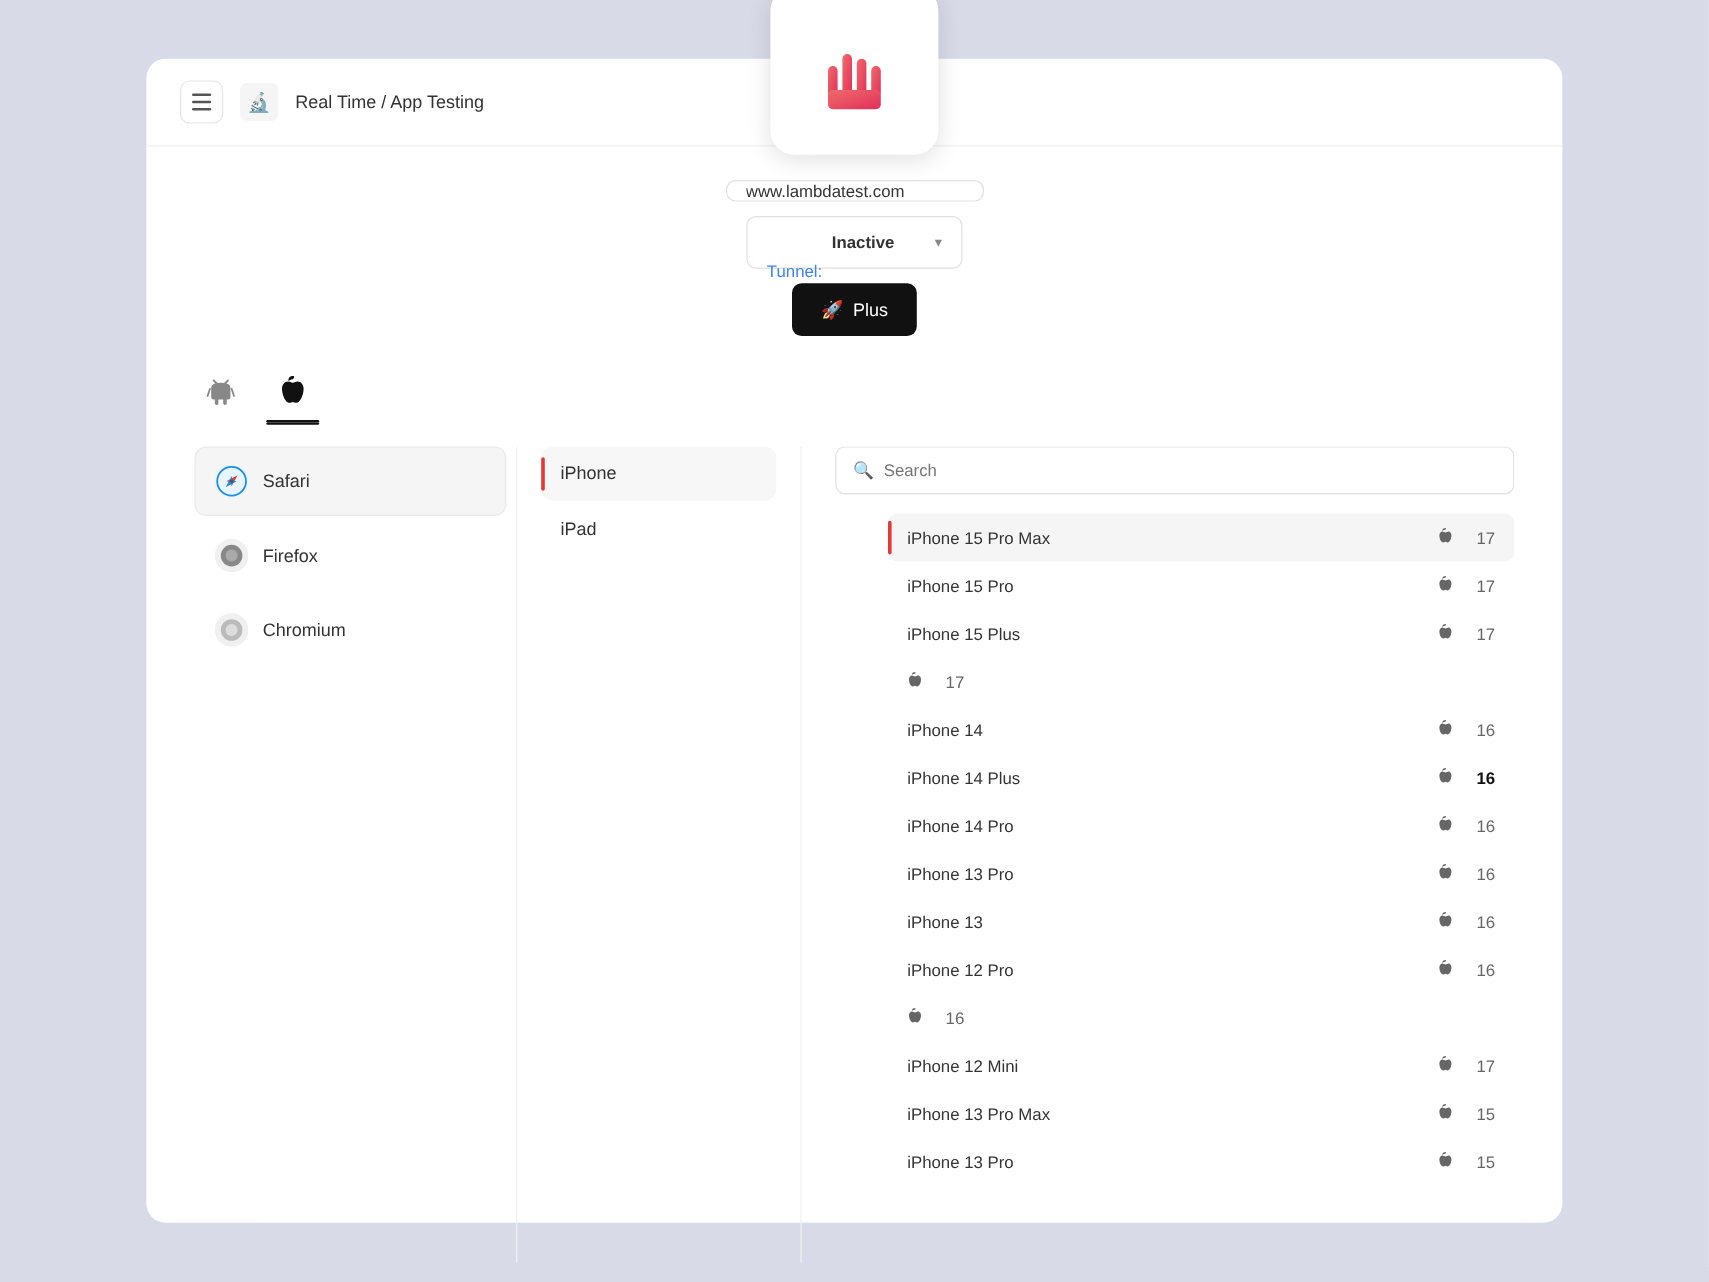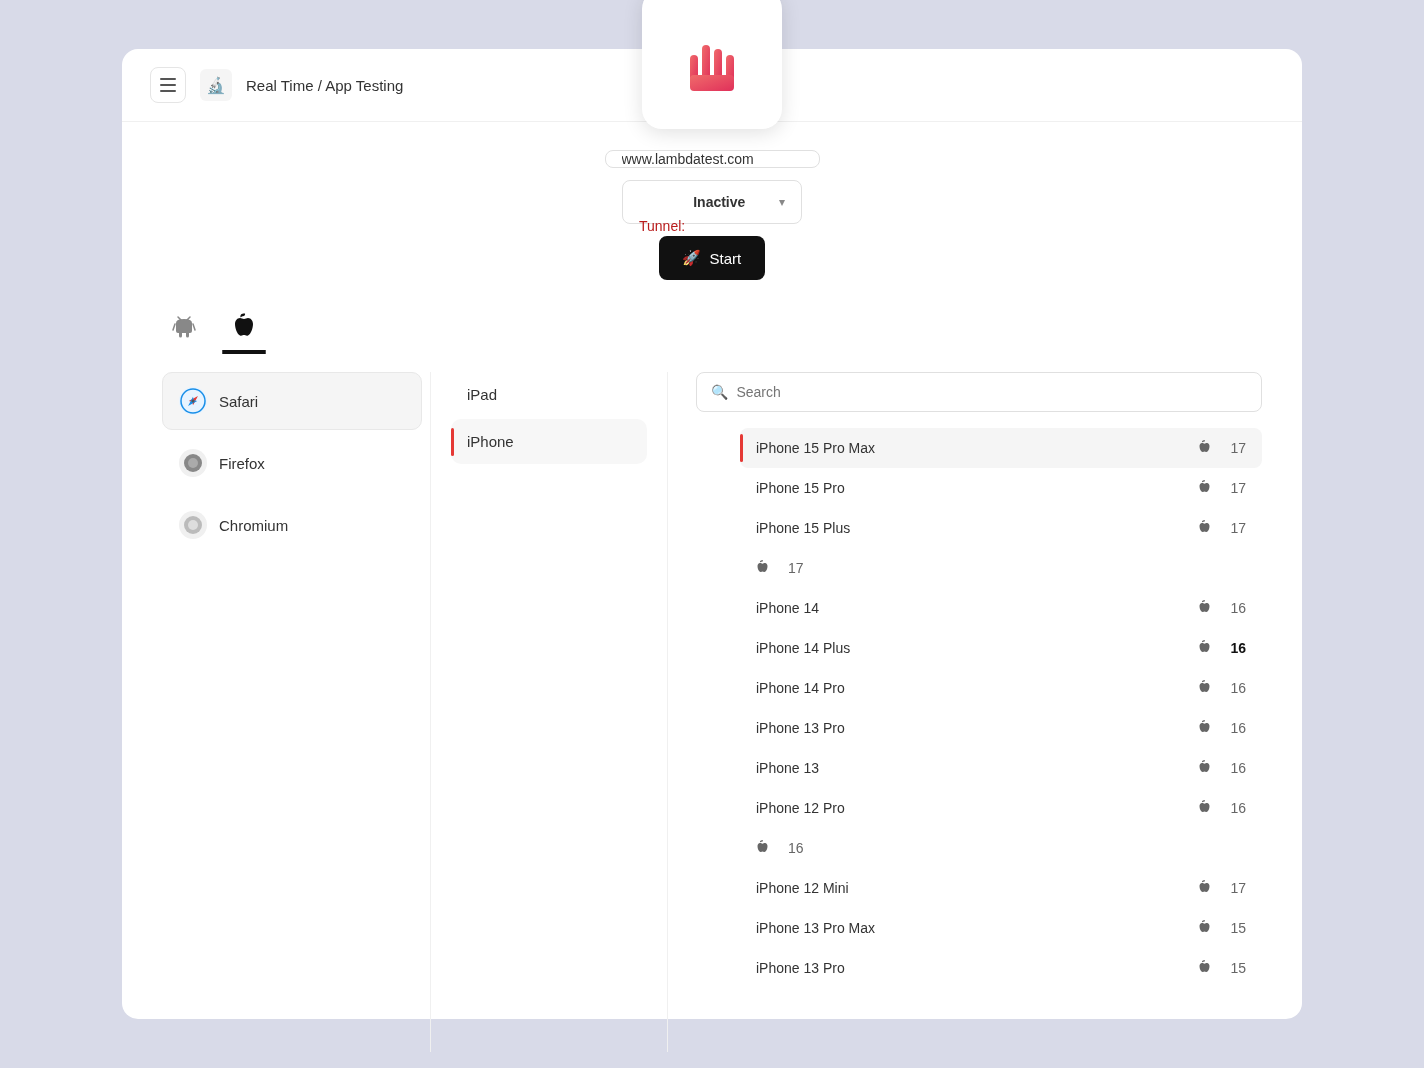--- a/index.html
+++ b/index.html
@@ -100,21 +100,21 @@
       font-size: 14px;
       color: #333;
       background: #fff;
       display: flex;
       align-items: center;
       gap: 8px;
       min-width: 180px;
       cursor: pointer;
     }
     .tunnel-label {
-      color: #b91c1c;
+      color: #3b82f6;
       margin-top: 48px;
     }
     .tunnel-value {
       font-weight: 600;
     }
     .tunnel-arrow {
       margin-left: auto;
       color: #888;
       font-size: 12px;
     }
@@ -332,21 +332,21 @@
 
     <div class="url-row">
       <input class="url-input" type="text" value="www.lambdatest.com" style="">
       <div class="tunnel-select">
         <span class="tunnel-label">Tunnel:</span>
         <span class="tunnel-value">Inactive</span>
         <span class="tunnel-arrow">▾</span>
       </div>
       <button class="start-btn">
         <span>🚀</span>
-        <span>Start</span>
+        <span>Plus</span>
       </button>
     </div>
 
     <div class="os-tabs">
       <div class="os-tab">
         <svg width="26" height="26" viewBox="0 0 26 26">
           <ellipse cx="9" cy="8" rx="1.5" ry="1.5" fill="#888"></ellipse>
           <ellipse cx="17" cy="8" rx="1.5" ry="1.5" fill="#888"></ellipse>
           <path d="M5 10 Q5 6 13 6 Q21 6 21 10 L21 18 Q21 20 19 20 L18 20 L18 23 Q18 24.5 16.5 24.5 Q15 24.5 15 23 L15 20 L11 20 L11 23 Q11 24.5 9.5 24.5 Q8 24.5 8 23 L8 20 L7 20 Q5 20 5 18 Z" fill="#888"></path>
           <line x1="4" y1="11" x2="2" y2="17" stroke="#888" stroke-width="1.5" stroke-linecap="round"></line>
@@ -397,26 +397,26 @@
               <circle cx="14" cy="14" r="5" fill="#ddd"></circle>
             </svg>
           </div>
           <span>Chromium</span>
         </div>
       </div>
 
       <div class="separator"></div>
 
       <div class="device-col">
-        <div class="device-item">
-          <span>iPad</span>
-        </div>
         <div class="device-item selected">
           <div class="red-bar"></div>
           <span>iPhone</span>
+        </div>
+        <div class="device-item">
+          <span>iPad</span>
         </div>
       </div>
 
       <div class="separator"></div>
 
       <div class="model-col">
         <div class="search-box">
           <span style="color:#aaa;font-size:14px;">🔍</span>
           <input class="search-input" type="text" placeholder="Search" style="">
         </div>

